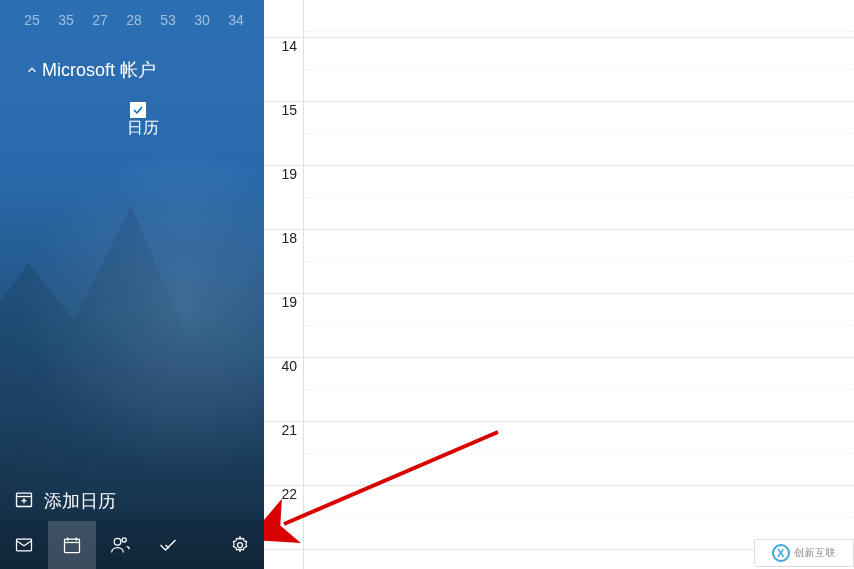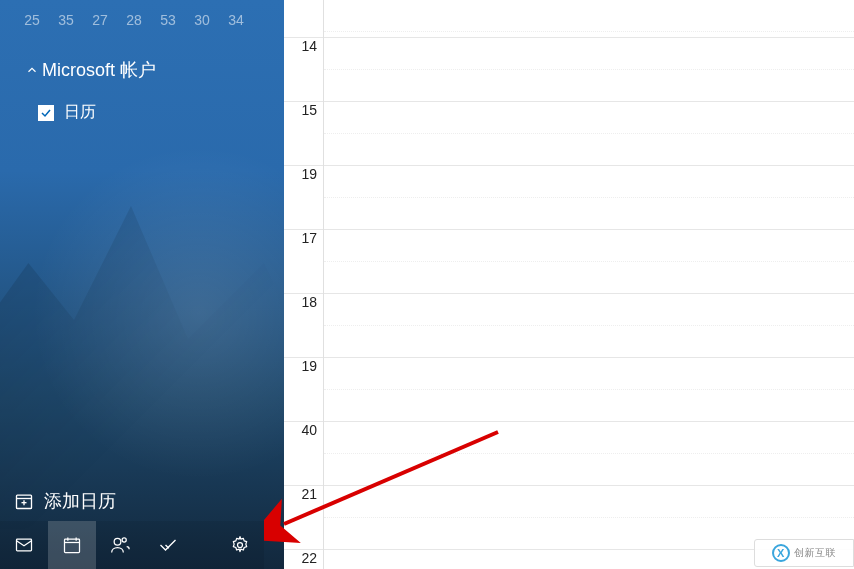--- a/index.html
+++ b/index.html
@@ -1,21 +1,21 @@
 <!DOCTYPE html>
 <html><head>
 <meta charset="utf-8">
 <style>
   * { box-sizing: border-box; margin: 0; padding: 0; }
   html, body { width: 854px; height: 569px; overflow: hidden; font-family: "Segoe UI", "Microsoft YaHei", sans-serif; }
   body { display: flex; background: #f0f0f0; }
 
   
   .sidebar {
-    width: 284px;
+    width: 264px;
     height: 569px;
     position: relative;
     color: #fff;
     background:
       radial-gradient(circle at 70% 55%, rgba(255,255,255,0.12), rgba(255,255,255,0) 45%),
       linear-gradient(180deg, #2c6fb3 0%, #2a6aac 30%, #1e476a 70%, #12283d 100%);
     overflow: hidden;
   }
   
   .mountain {
@@ -30,25 +30,25 @@
     filter: blur(2px);
     clip-path: polygon(0% 100%, 0% 55%, 18% 30%, 30% 45%, 45% 15%, 60% 50%, 80% 30%, 100% 70%, 100% 100%);
     opacity: 0.55;
   }
 
   .mini-week { display: flex; gap: 10px; padding: 12px 16px 12px 20px; }
   .mini-day { width: 24px; text-align: center; font-size: 14px; color: rgba(255,255,255,0.55); }
 
   .account-row { display: flex; align-items: center; padding: 18px 16px 10px 22px; font-size: 18px; cursor: pointer; }
   .account-row .chev { width: 20px; display:flex; justify-content:center; }
-  .check-row { display: flex; align-items: center; padding: 10px 16px 10px 38px; font-size: 16px; }
+  .check-row { display: flex; align-items: center; padding: 10px 16px 10px 38px; font-size: 16px; flex-direction: column; }
   .check-row .cb { width: 16px; height: 16px; background:#fff; display:flex; align-items:center; justify-content:center; margin-right: 10px; }
   .check-row .cb svg { stroke:#0067b8; }
 
-  .add-cal { position:absolute; left:14px; bottom: 56px; display:flex; align-items:center; font-size:18px; }
+  .add-cal { position:absolute; left:14px; bottom: 56px; display:flex; align-items:flex-start; font-size:18px; }
   .add-cal .icn { margin-right: 10px; display:flex; }
 
   .bottombar { position:absolute; left:0; bottom:0; width:264px; height:48px; display:flex; align-items:center; background: rgba(0,0,0,0.08); }
   .bb-btn { width:48px; height:48px; display:flex; align-items:center; justify-content:center; cursor:pointer; }
   .bb-btn.active { background: rgba(255,255,255,0.18); }
   .bb-spacer { flex:1; }
 
   
   .main { flex:1; height:569px; background:#fff; display:flex; }
   .hour-col { width: 40px; border-right: 1px solid #e0e0e0; }
@@ -162,23 +162,20 @@
     <div class="hour-row">
         <span class="lbl">14</span>
       </div>
     <div class="hour-row">
         <span class="lbl">15</span>
       </div>
     <div class="hour-row">
         <span class="lbl">19</span>
       </div>
     <div class="hour-row">
-        <span class="lbl">17</span>
-      </div>
-    <div class="hour-row">
         <span class="lbl">18</span>
       </div>
     <div class="hour-row">
         <span class="lbl">19</span>
       </div>
     <div class="hour-row">
         <span class="lbl">40</span>
       </div>
     <div class="hour-row">
         <span class="lbl">21</span>

